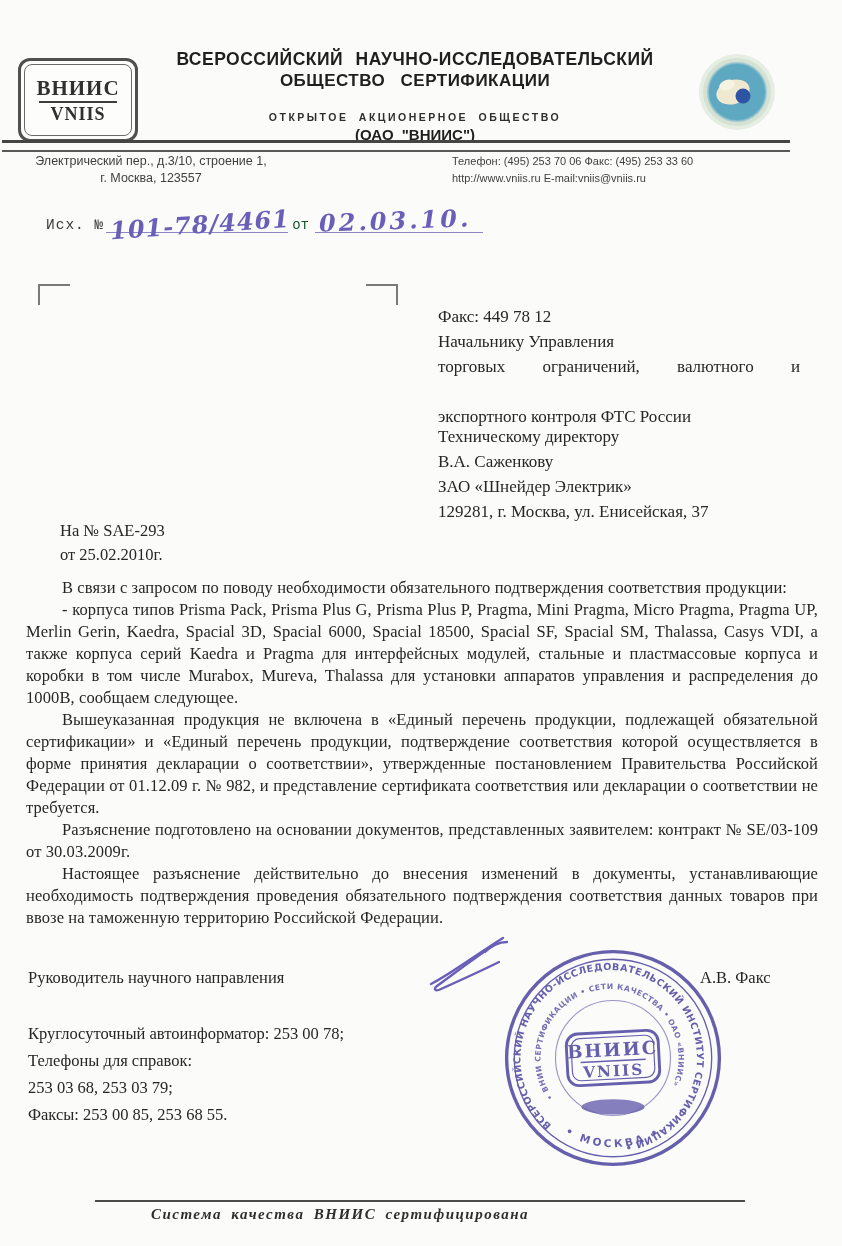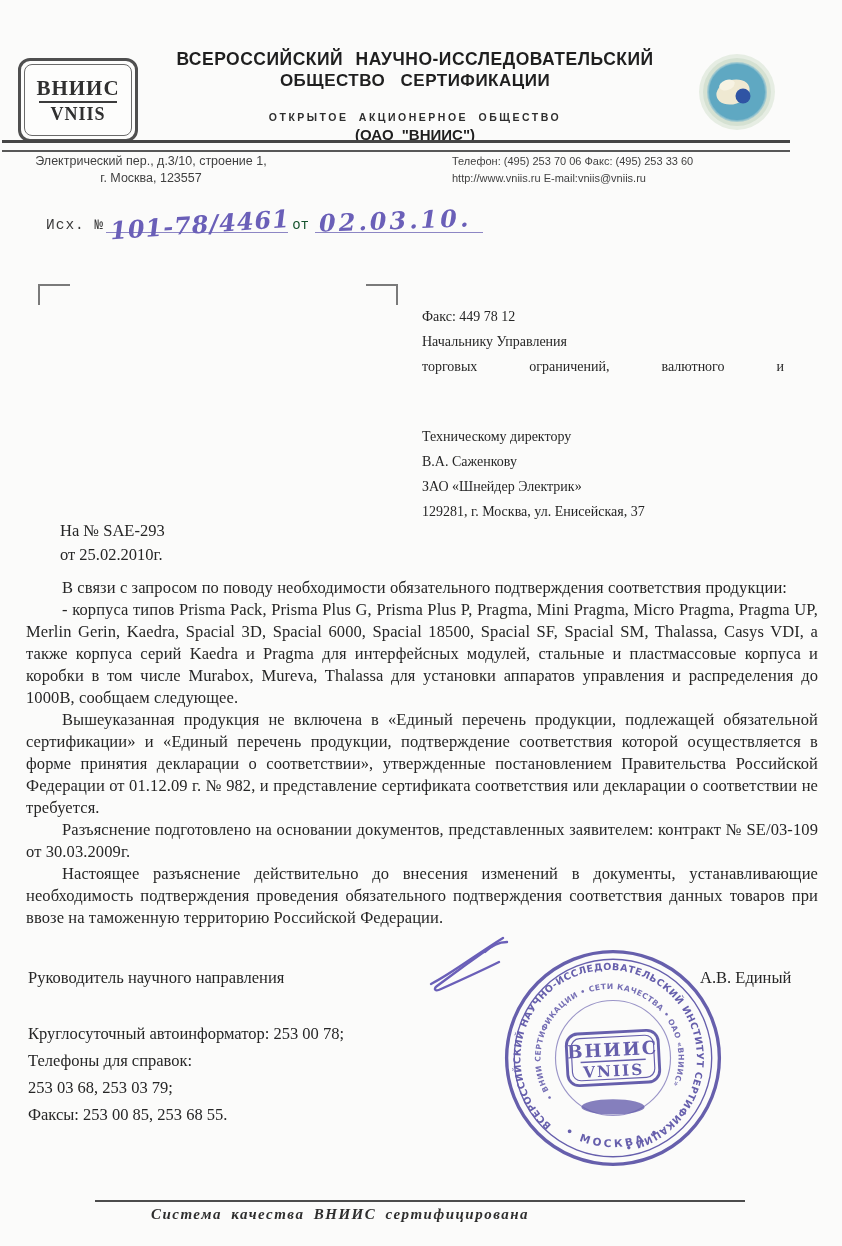--- a/index.html
+++ b/index.html
@@ -52,21 +52,21 @@
     font-family:"DejaVu Serif", serif;font-style:italic;font-weight:bold;
     color:#6a5fb8;font-size:24px;transform:rotate(-4deg);letter-spacing:1px;
   }
   .slot2 .hw{bottom:-3px;transform:rotate(-2deg);letter-spacing:3px;}
   .ref-ot{font-family:"Liberation Mono", monospace;font-size:14px;color:#14532d;margin-left:4px;}
   
   .corner{position:absolute;top:284px;width:30px;height:19px;}
   .corner.left{left:38px;border-left:2px solid #7a7a7a;border-top:2px solid #7a7a7a;}
   .corner.right{left:366px;border-right:2px solid #7a7a7a;border-top:2px solid #7a7a7a;}
   
-  .recip{position:absolute;left:422px;width:362px;font-size:14px;line-height:25px;color:#262626;}
+  .recip{position:absolute;left:438px;width:362px;font-size:17px;line-height:25px;color:#262626;}
   .recip1{top:304px;}
   .recip2{top:424px;}
   .jline{text-align:justify;}
   .jline::after{content:"";display:inline-block;width:100%;height:0;}
   
   .inreply{position:absolute;left:60px;top:519px;font-size:16.5px;line-height:24px;color:#262626;}
   
   .body-text{
     position:absolute;left:26px;top:577px;width:792px;
     font-size:16.5px;line-height:22px;text-align:justify;color:#262626;
@@ -131,20 +131,21 @@
     <span class="ref-label">Исх. №</span><span class="hw-slot slot1"><span class="hw">101-78/4461</span></span><span class="ref-ot">от</span><span class="hw-slot slot2"><span class="hw">02.03.10.</span></span>
   </div>
 
   <div class="corner left"></div>
   <div class="corner right"></div>
 
   <div class="recip recip1">
     <div>Факс: 449 78 12</div>
     <div>Начальнику Управления</div>
     <div class="jline">торговых ограничений, валютного и</div>
+    <div>экспортного контроля ФТС  России</div>
   </div>
 
   <div class="recip recip2">
     <div>Техническому директору</div>
     <div>В.А. Саженкову</div>
     <div>ЗАО «Шнейдер Электрик»</div>
     <div>129281, г. Москва, ул. Енисейская, 37</div>
   </div>
 
   <div class="inreply">
@@ -154,21 +155,21 @@
 
   <div class="body-text">
     <p>В связи с запросом по поводу необходимости обязательного подтверждения соответствия продукции:</p>
     <p>- корпуса типов Prisma Pack, Prisma Plus G, Prisma Plus P, Pragma, Mini Pragma, Micro Pragma, Pragma UP, Merlin Gerin, Kaedra, Spacial 3D, Spacial 6000, Spacial 18500, Spacial SF, Spacial SM, Thalassa, Casys VDI, а также корпуса серий Kaedra и Pragma для интерфейсных модулей, стальные и пластмассовые корпуса и коробки в том числе Murabox, Mureva, Thalassa для установки аппаратов управления и распределения до 1000В, сообщаем следующее.</p>
     <p>Вышеуказанная продукция не включена в «Единый перечень продукции, подлежащей обязательной сертификации» и «Единый перечень продукции, подтверждение соответствия которой осуществляется в форме принятия декларации о соответствии», утвержденные постановлением Правительства Российской Федерации от 01.12.09 г. № 982, и представление сертификата соответствия или декларации о соответствии не требуется.</p>
     <p>Разъяснение подготовлено на основании документов, представленных заявителем: контракт № SE/03-109 от 30.03.2009г.</p>
     <p>Настоящее разъяснение действительно до внесения изменений в документы, устанавливающие необходимость подтверждения проведения обязательного подтверждения соответствия данных товаров при ввозе на таможенную территорию Российской Федерации.</p>
   </div>
 
   <div class="sig-label">Руководитель научного направления</div>
-  <div class="sig-name">А.В. Единый</div>
+  <div class="sig-name">А.В. Факс</div>
   <svg class="sig-squiggle" viewBox="0 0 92 62">
     <g fill="none" stroke="#6a5fb8" stroke-width="2.4" stroke-linecap="round">
       <path d="M6 52 C 26 42, 52 22, 78 6"></path>
       <path d="M70 12 C 50 26, 28 42, 12 54 C 8 57, 10 60, 16 57 C 36 48, 58 38, 74 30"></path>
       <path d="M60 20 C 66 14, 74 10, 82 10"></path>
     </g>
   </svg>
 
   <div class="contacts">
     <div>Круглосуточный автоинформатор: 253 00 78;</div>

